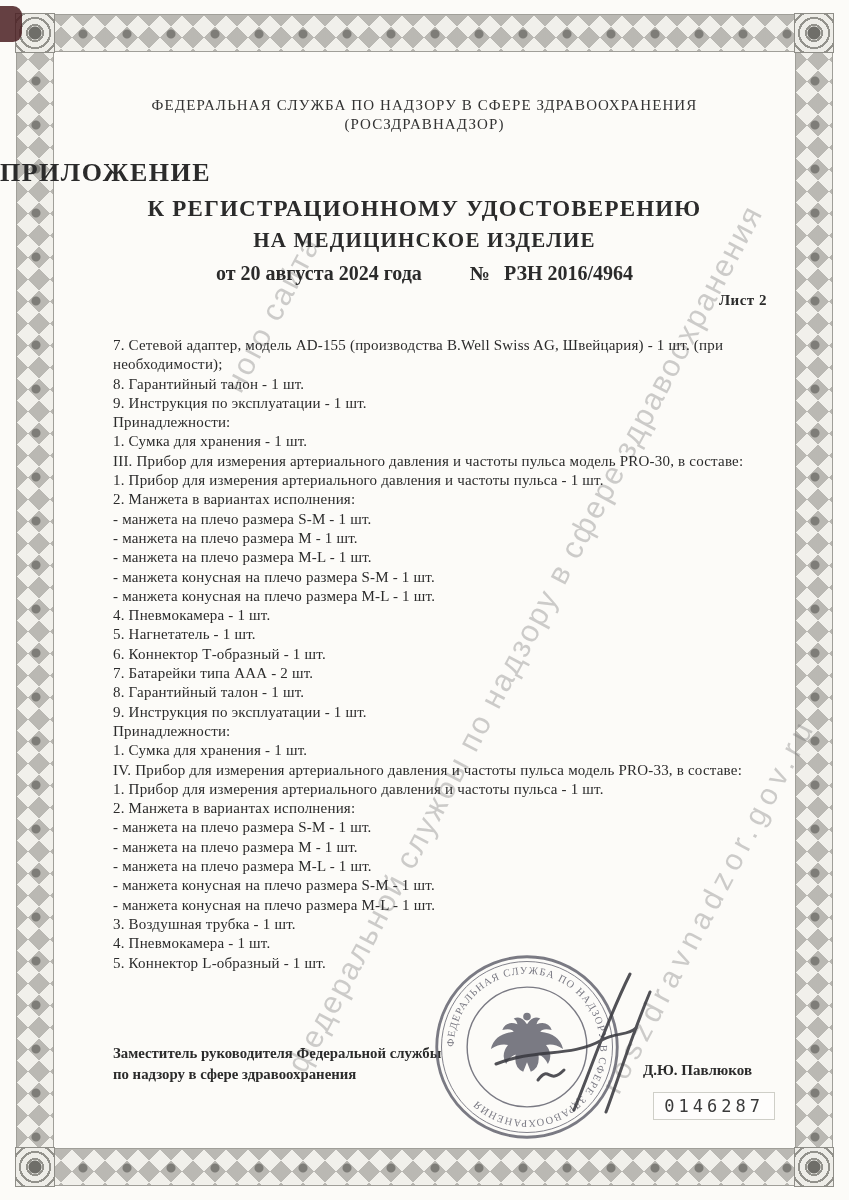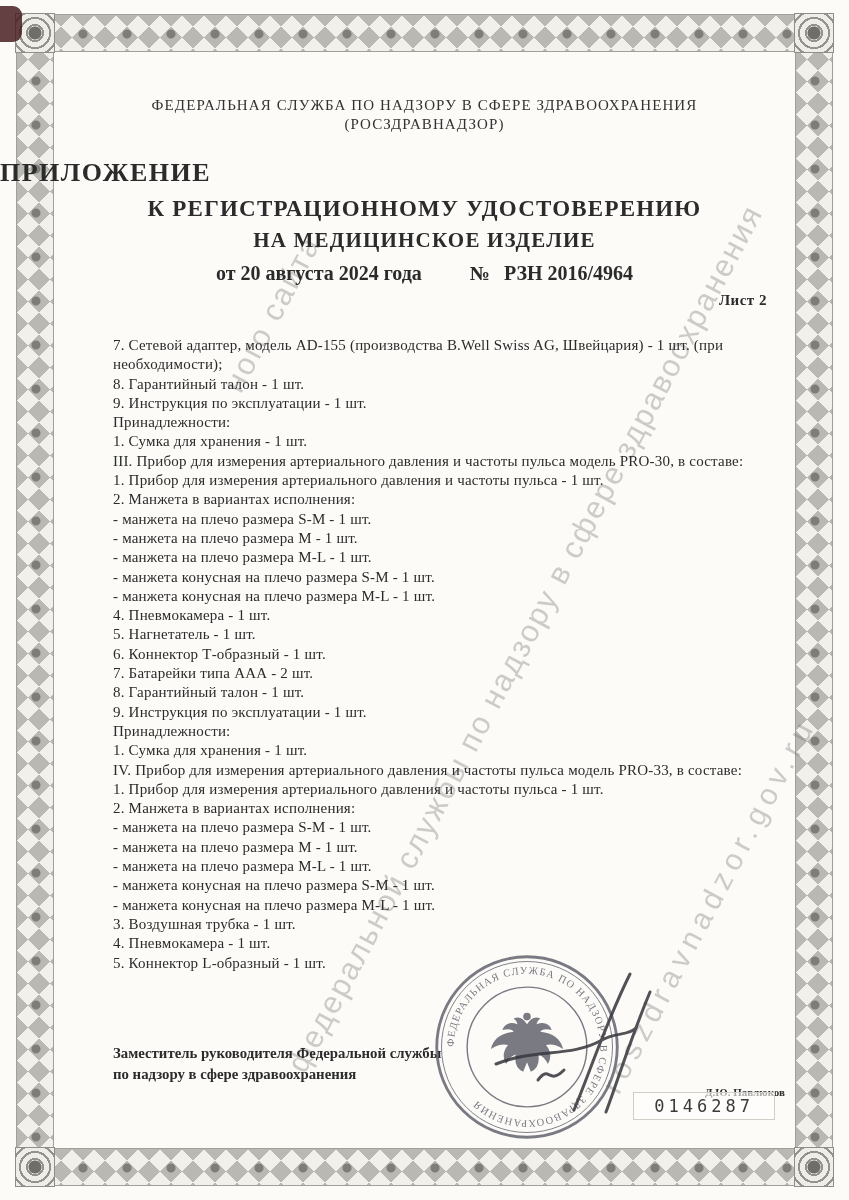--- a/index.html
+++ b/index.html
@@ -52,24 +52,24 @@
           font-size:21px;font-weight:bold;letter-spacing:1.2px;}
   .meta-row{position:absolute;top:262px;left:0;right:0;display:flex;
             justify-content:center;gap:48px;font-size:20px;font-weight:bold;}
   .meta-number .lbl{margin-right:14px;}
   .sheet{position:absolute;top:292px;right:82px;font-size:15px;font-weight:bold;letter-spacing:.5px;margin-left:12px;}
   .doc-body{position:absolute;top:336px;left:113px;width:657px;
             font-size:15px;line-height:19.3px;letter-spacing:.2px;}
   .doc-line{min-height:19.3px;}
   .footer-signer{position:absolute;top:1043px;left:113px;font-size:14.8px;
                  font-weight:bold;line-height:20.5px;}
-  .signer-name{position:absolute;top:1062px;right:64px;font-size:11px;font-weight:bold;margin-top:24px;}
+  .signer-name{position:absolute;top:1062px;right:97px;font-size:15px;font-weight:bold;}
   .serial{position:absolute;top:1092px;right:74px;font-family:"DejaVu Sans Mono",monospace;
           font-size:17px;letter-spacing:4px;color:#3a3a3a;border:1px solid #cfcfc8;
-          padding:3px 20px;background:rgba(255,255,255,.6);}
+          padding:3px 10px;background:rgba(255,255,255,.6);}
   
   .stamp{position:absolute;left:432px;top:952px;width:190px;height:190px;z-index:5;opacity:.78;}
   .signature{position:absolute;left:478px;top:952px;width:235px;height:180px;z-index:6;opacity:.88;}
 </style>
 </head>
 <body>
 
 <div class="page">
 
   <div class="edge edge-h edge-top"></div>

